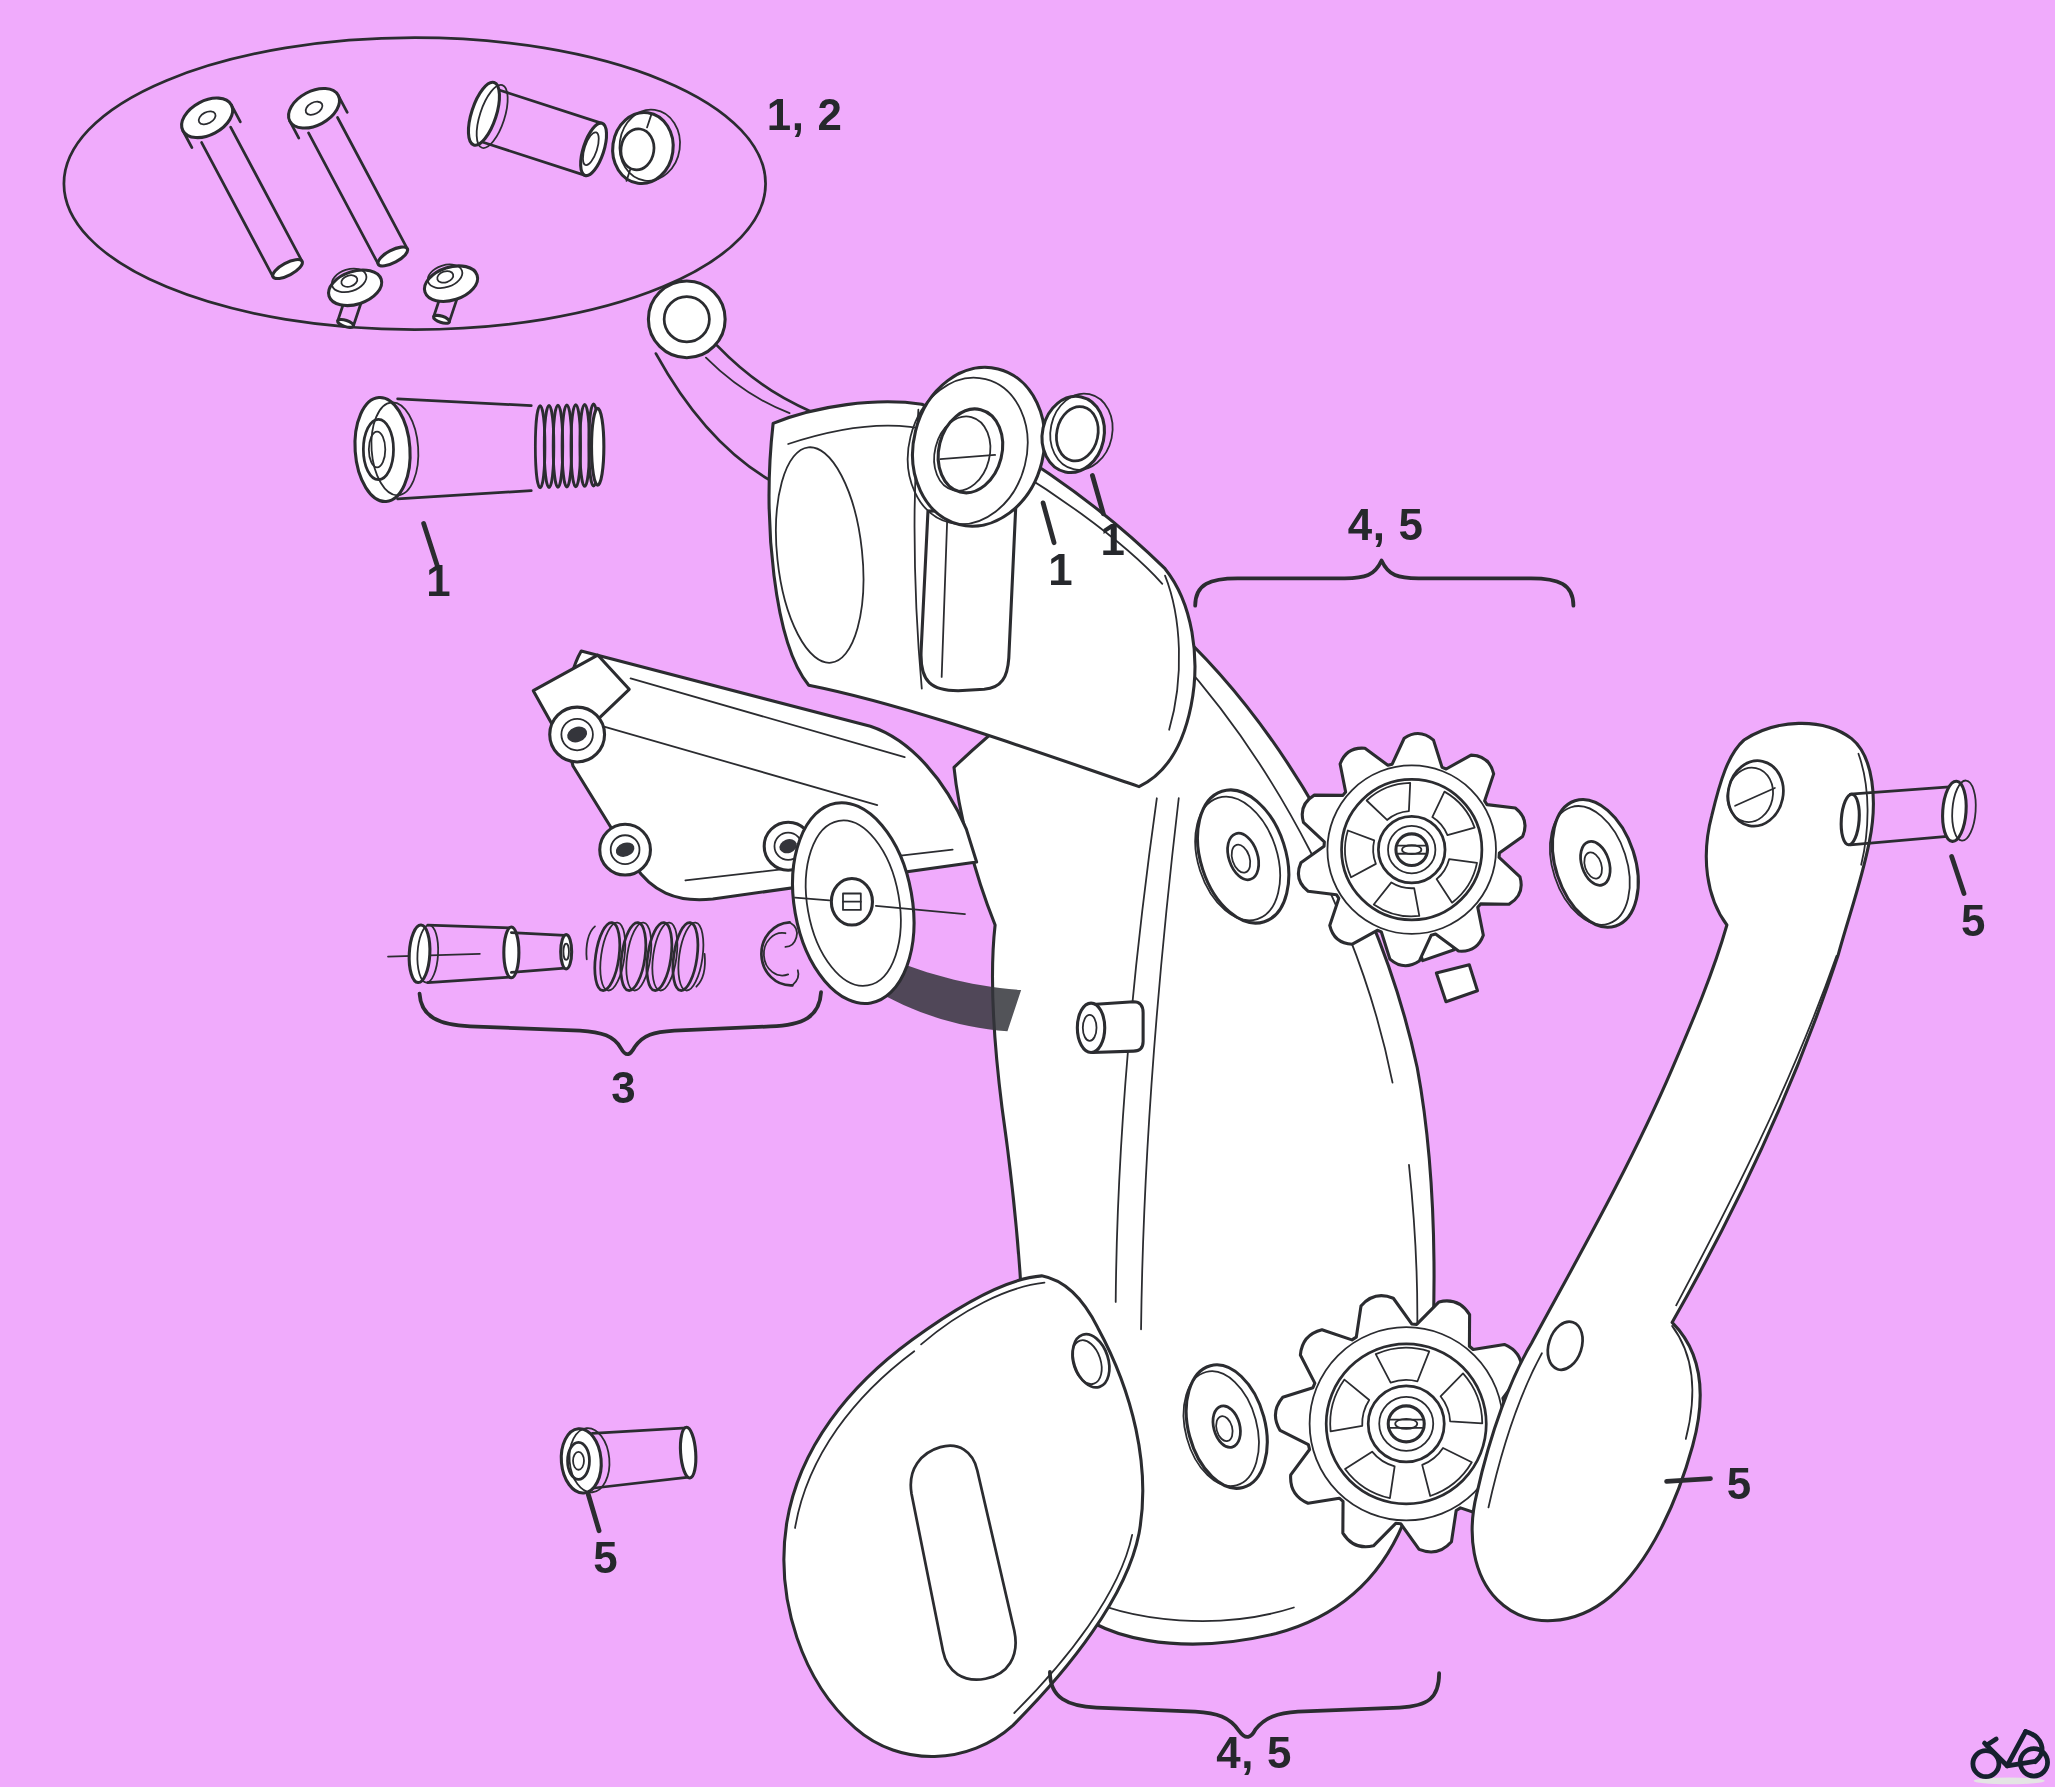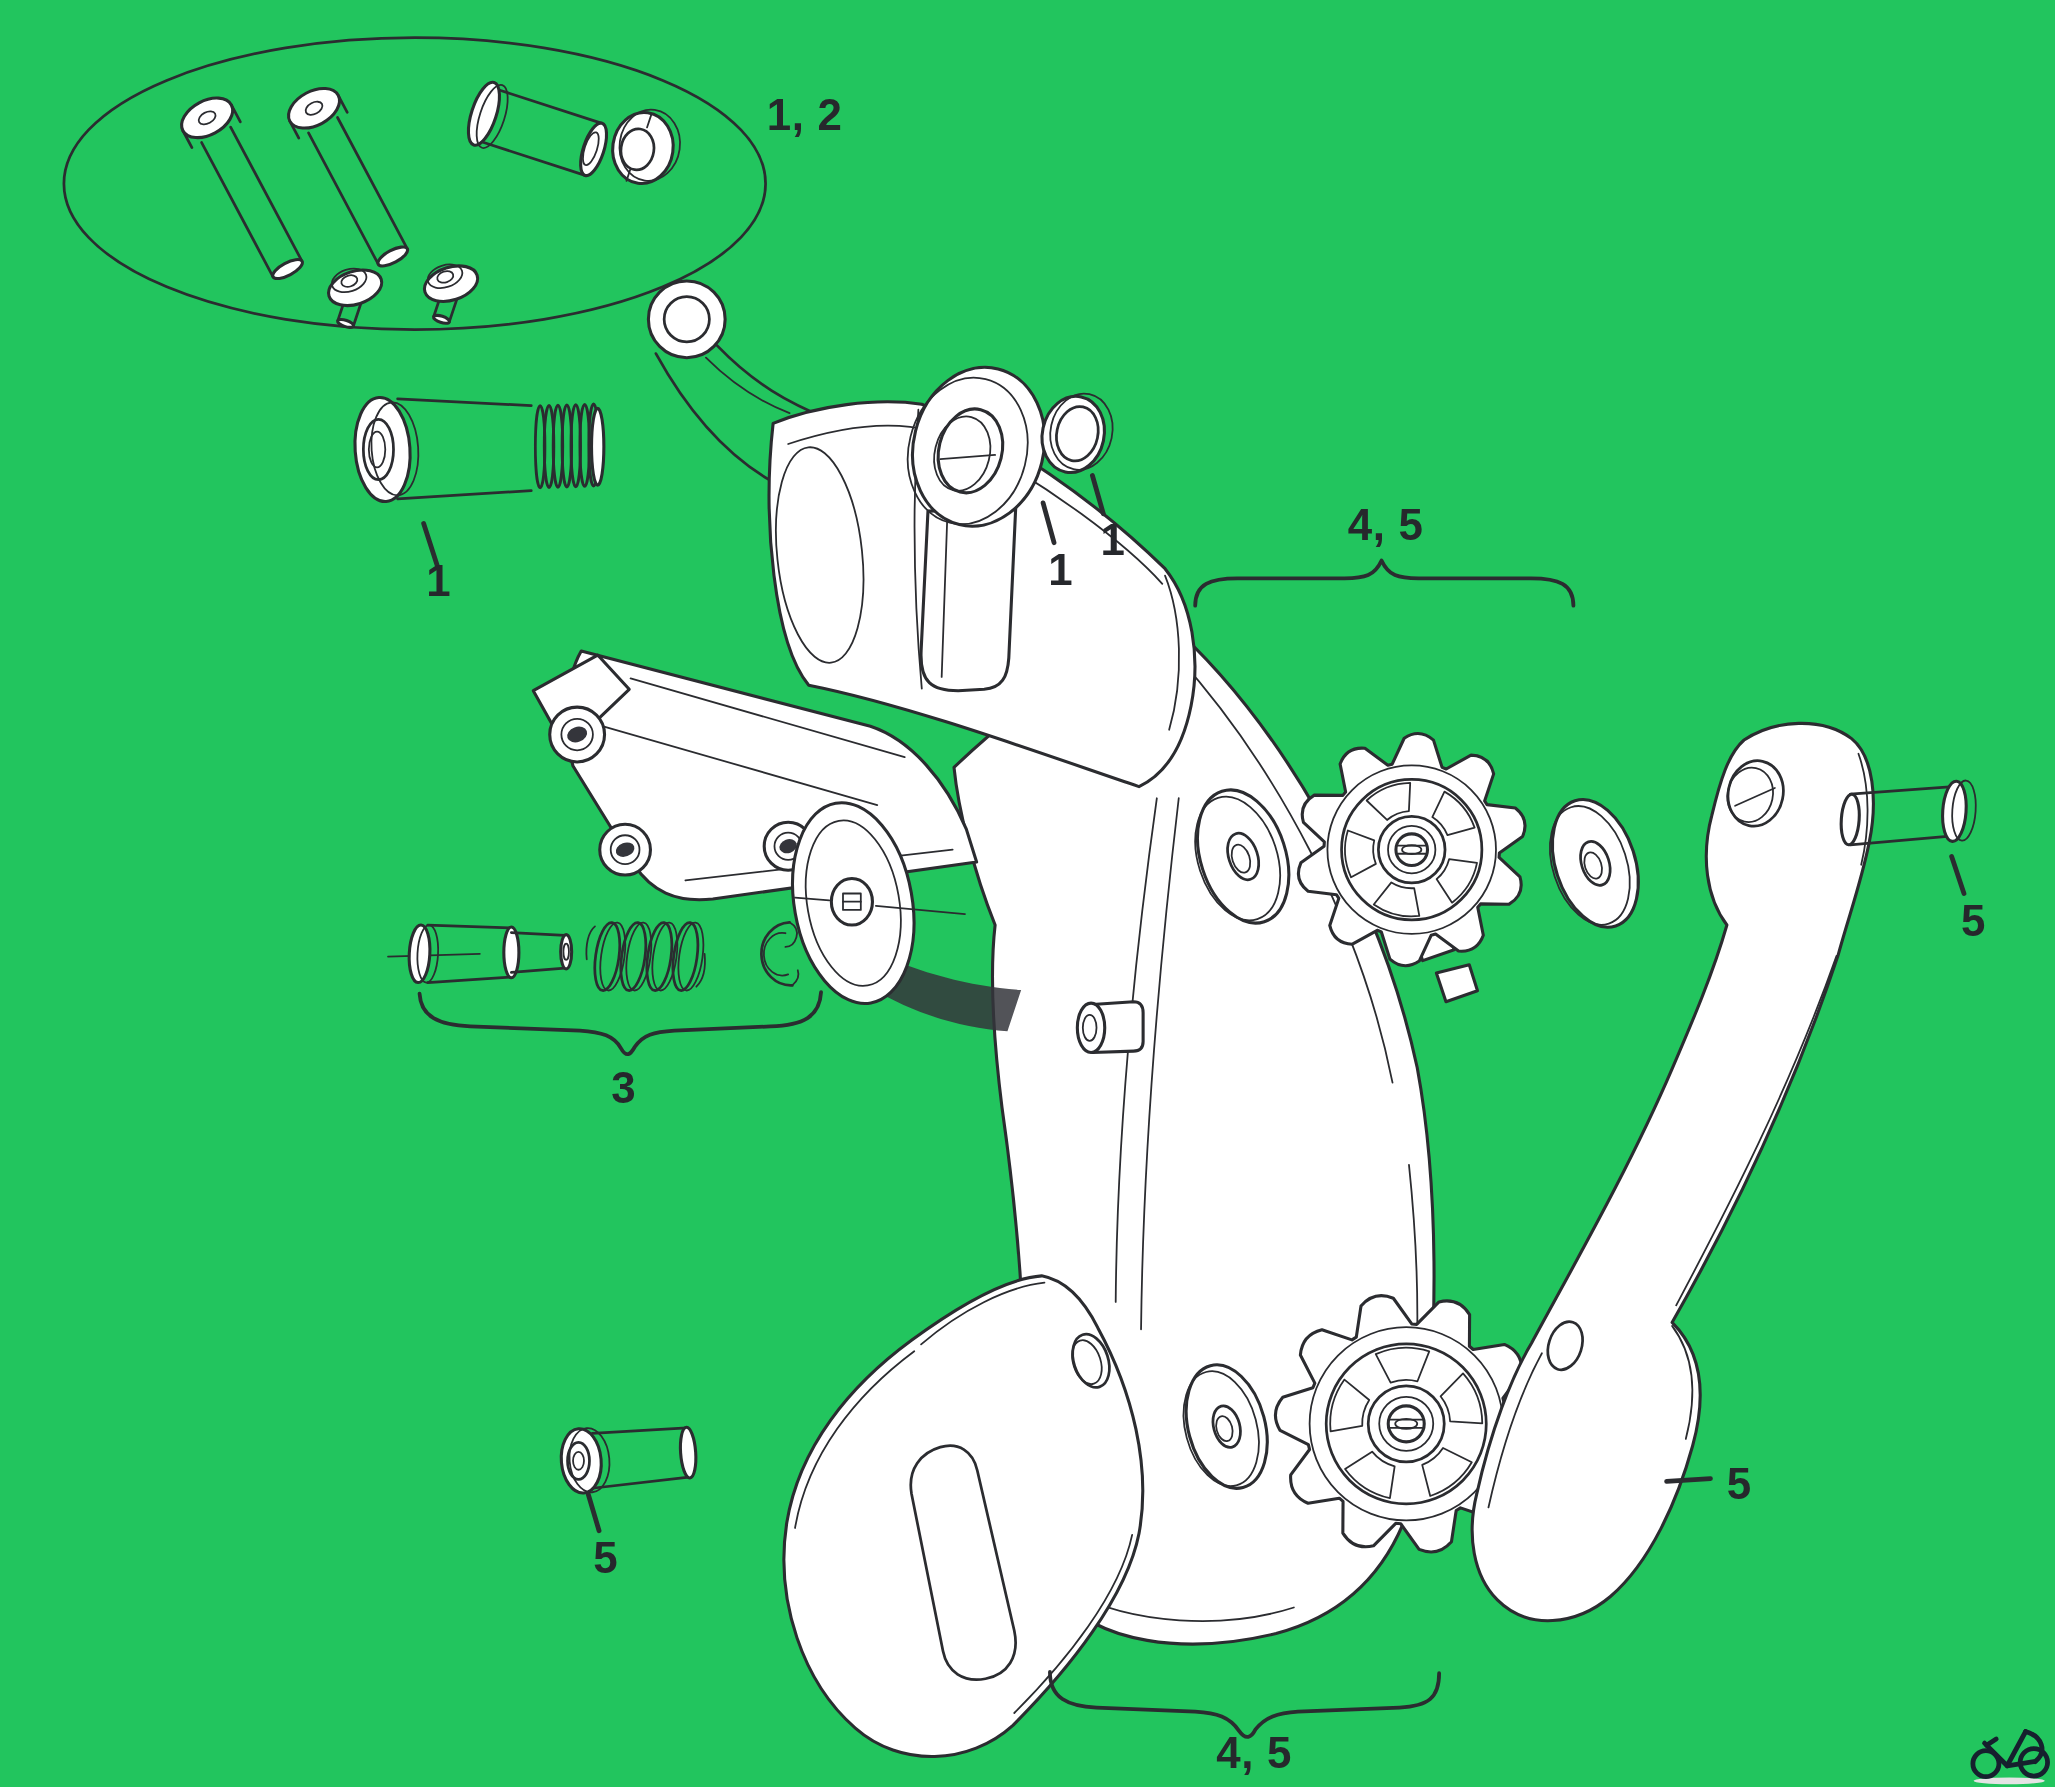--- a/index.html
+++ b/index.html
@@ -1,16 +1,16 @@
 <!DOCTYPE html>
 <html style="font-size:11px"><head>
 <meta charset="utf-8">
 <style>
   html,body{margin:0;padding:0;background:#ffffff;}
-  .stage{width:2056px;height:1787px;position:relative;background:#22c55e;overflow:hidden;}
+  .stage{width:2056px;height:1787px;position:relative;background:#f0abfc;overflow:hidden;}
   svg{display:block;}
   .ln{fill:none;stroke:#2b2c30;stroke-width:4;stroke-linecap:round;stroke-linejoin:round;}
   .fw{fill:#ffffff;stroke:#2b2c30;stroke-width:4.5;stroke-linejoin:round;stroke-linecap:round;}
   .thin{stroke-width:2.6;}
   .thick{stroke-width:7;}
   .dk{fill:#34353b;stroke:none;}
   .callout{font-family:"Liberation Sans",sans-serif;font-weight:700;font-size:64px;fill:#26282c;text-anchor:middle;letter-spacing:1px;}
   .logoln{fill:none;stroke:#16202e;stroke-width:7;stroke-linecap:round;stroke-linejoin:round;}
 </style>
 </head>

